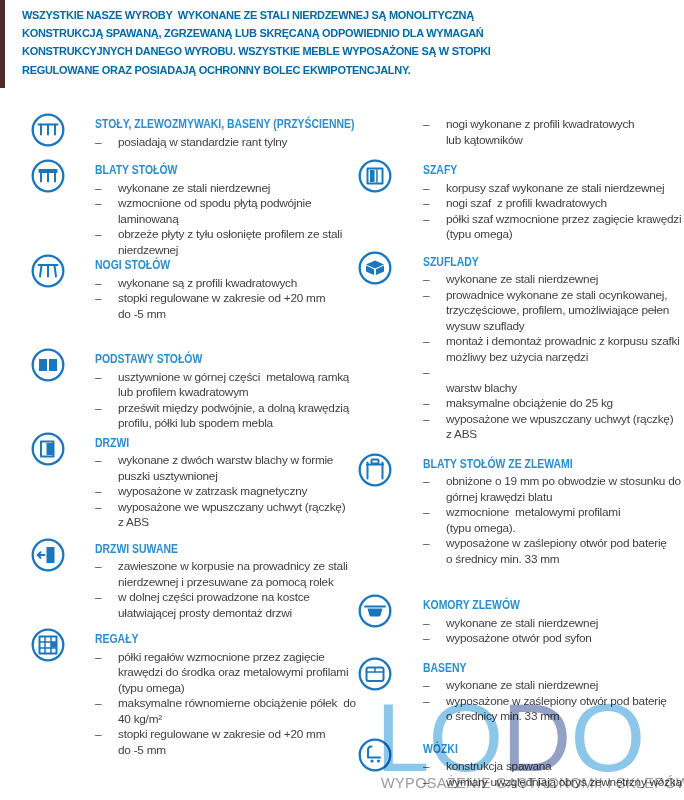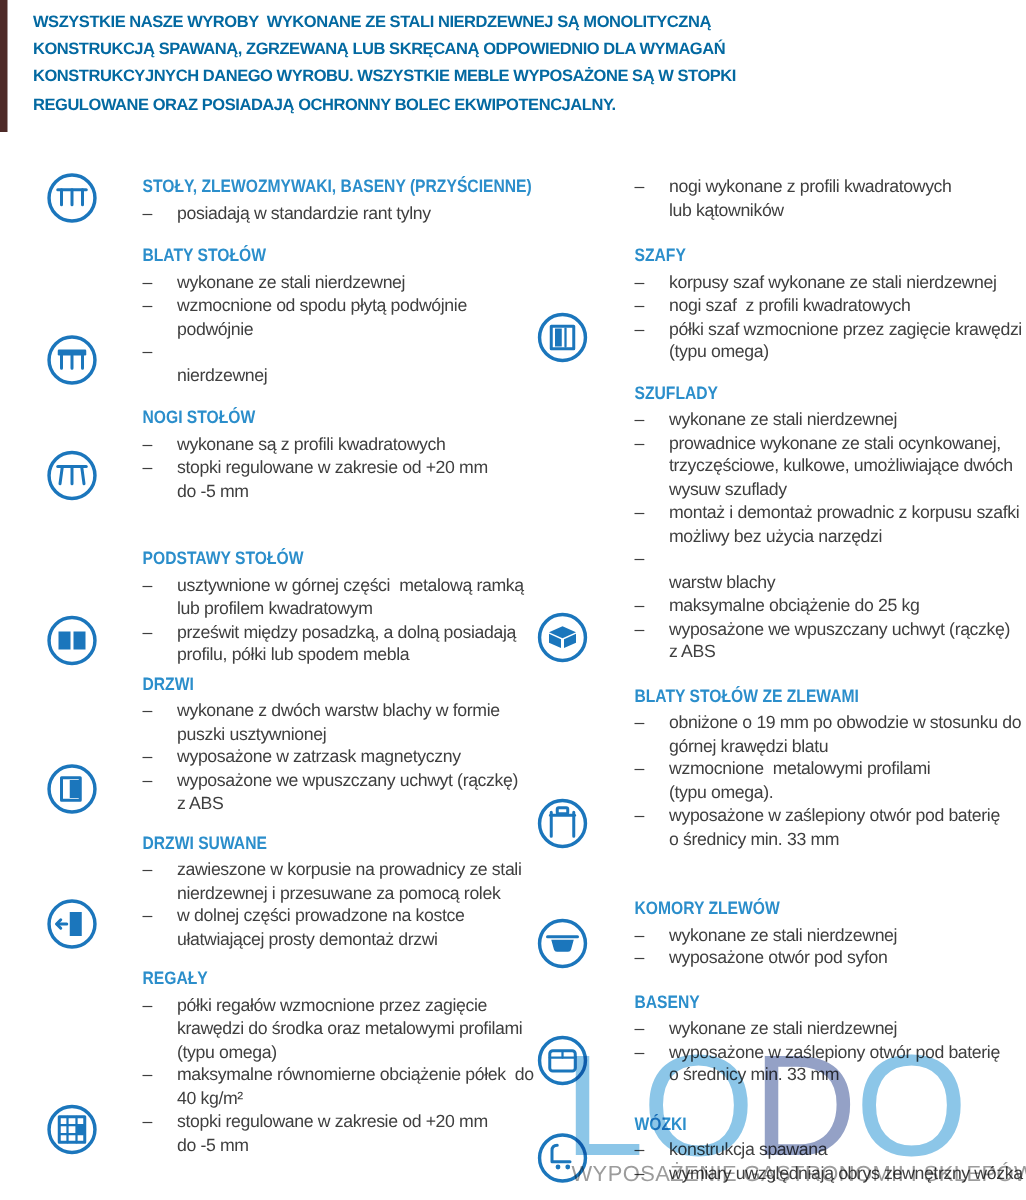--- a/index.html
+++ b/index.html
@@ -9,36 +9,36 @@
   .scan-strip { position:absolute; left:0; top:0; width:5px; height:88px; background:#4e2a28; }
 
   .header { position:absolute; left:22px; top:6px; color:#0369a1; font-weight:bold;
             font-size:11px; line-height:18.2px; letter-spacing:-0.3px; }
   .header div { white-space:pre; }
 
   .col { position:absolute; top:117px; }
   .col-left  { left:30px;  width:326px; }
   .col-right { left:357px; width:327px; }
 
-  .section { display:flex;align-items:flex-end; }
+  .section { display:flex; }
   .icon-cell { width:36px; height:36px; flex:none; margin-right:29px; margin-top:-5px; }
   .col-right .icon-cell { margin-right:30px; }
   .sec-content { flex:1; min-width:0; }
 
   .sec-heading { color:#2b8ecb; font-weight:bold; font-size:12px; line-height:15.5px;
                  margin:0 0 2px 0; white-space:pre; transform:scaleX(0.87); transform-origin:left top; }
 
   .line { display:flex; font-size:11.8px; line-height:15.5px; color:#3f3f3f; letter-spacing:-0.25px; }
   .line .dash { width:23px; flex:none; white-space:pre; }
   .line .ltext { white-space:pre; }
   .line.cont { padding-left:23px; }
 
   
   .col-left  .section:nth-child(1){margin-bottom:13px}
-  .col-left  .section:nth-child(2){margin-bottom:13px}
+  .col-left  .section:nth-child(2){}
   .col-left  .section:nth-child(3){margin-bottom:30px}
   .col-left  .section:nth-child(4){margin-bottom:4px}
   .col-left  .section:nth-child(5){margin-bottom:11px}
   .col-left  .section:nth-child(6){margin-bottom:11px}
   .col-right .section:nth-child(1){margin-bottom:15px}
   .col-right .section:nth-child(2){margin-bottom:12px}
   .col-right .section:nth-child(3){margin-bottom:14px}
   .col-right .section:nth-child(4){margin-bottom:31px}
   .col-right .section:nth-child(5){margin-bottom:14px}
   .col-right .section:nth-child(6){margin-bottom:17px}
@@ -95,24 +95,25 @@
           <div class="sec-heading">BLATY STOŁÓW</div>
           <div class="line">
             <span class="dash">–</span>
             <span class="ltext">wykonane ze stali nierdzewnej</span>
           </div>
           <div class="line">
             <span class="dash">–</span>
             <span class="ltext">wzmocnione od spodu płytą podwójnie</span>
           </div>
           <div class="line cont">
-            <span class="ltext">podwójnie</span>
-          </div>
-          <div class="line">
-            <span class="dash">–</span>
+            <span class="ltext">laminowaną</span>
+          </div>
+          <div class="line">
+            <span class="dash">–</span>
+            <span class="ltext">obrzeże płyty z tyłu osłonięte profilem ze stali</span>
           </div>
           <div class="line cont">
             <span class="ltext">nierdzewnej</span>
           </div>
         </div>
       </div>
       <div class="section">
         <span class="icon-cell">
           <svg width="36" height="36" viewBox="0 0 36 36">
             <circle cx="18" cy="18" r="15.3" fill="none" stroke="#1b76bc" stroke-width="2.3"></circle>
@@ -147,21 +148,21 @@
           <div class="sec-heading">PODSTAWY STOŁÓW</div>
           <div class="line">
             <span class="dash">–</span>
             <span class="ltext">usztywnione w górnej części  metalową ramką</span>
           </div>
           <div class="line cont">
             <span class="ltext">lub profilem kwadratowym</span>
           </div>
           <div class="line">
             <span class="dash">–</span>
-            <span class="ltext">prześwit między posadzką, a dolną posiadają</span>
+            <span class="ltext">prześwit między podwójnie, a dolną krawędzią</span>
           </div>
           <div class="line cont">
             <span class="ltext">profilu, półki lub spodem mebla</span>
           </div>
         </div>
       </div>
       <div class="section">
         <span class="icon-cell">
           <svg width="36" height="36" viewBox="0 0 36 36">
             <circle cx="18" cy="18" r="15.3" fill="none" stroke="#1b76bc" stroke-width="2.3"></circle>
@@ -310,21 +311,21 @@
           <div class="sec-heading">SZUFLADY</div>
           <div class="line">
             <span class="dash">–</span>
             <span class="ltext">wykonane ze stali nierdzewnej</span>
           </div>
           <div class="line">
             <span class="dash">–</span>
             <span class="ltext">prowadnice wykonane ze stali ocynkowanej,</span>
           </div>
           <div class="line cont">
-            <span class="ltext">trzyczęściowe, kulkowe, umożliwiające dwóch</span>
+            <span class="ltext">trzyczęściowe, profilem, umożliwiające pełen</span>
           </div>
           <div class="line cont">
             <span class="ltext">wysuw szuflady</span>
           </div>
           <div class="line">
             <span class="dash">–</span>
             <span class="ltext">montaż i demontaż prowadnic z korpusu szafki</span>
           </div>
           <div class="line cont">
             <span class="ltext">możliwy bez użycia narzędzi</span>

